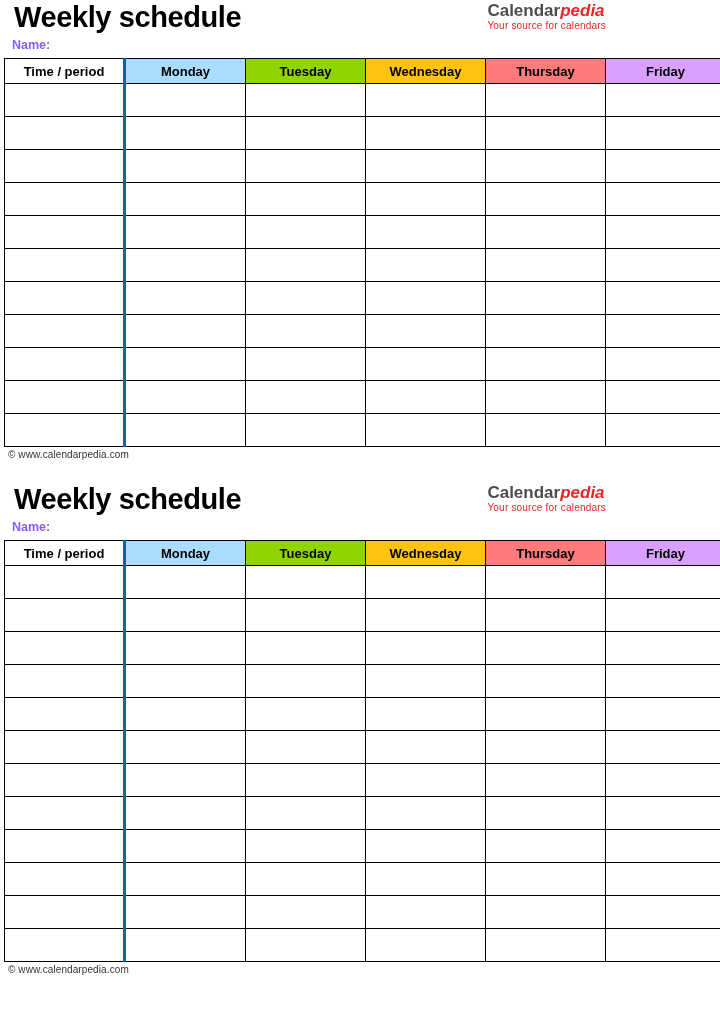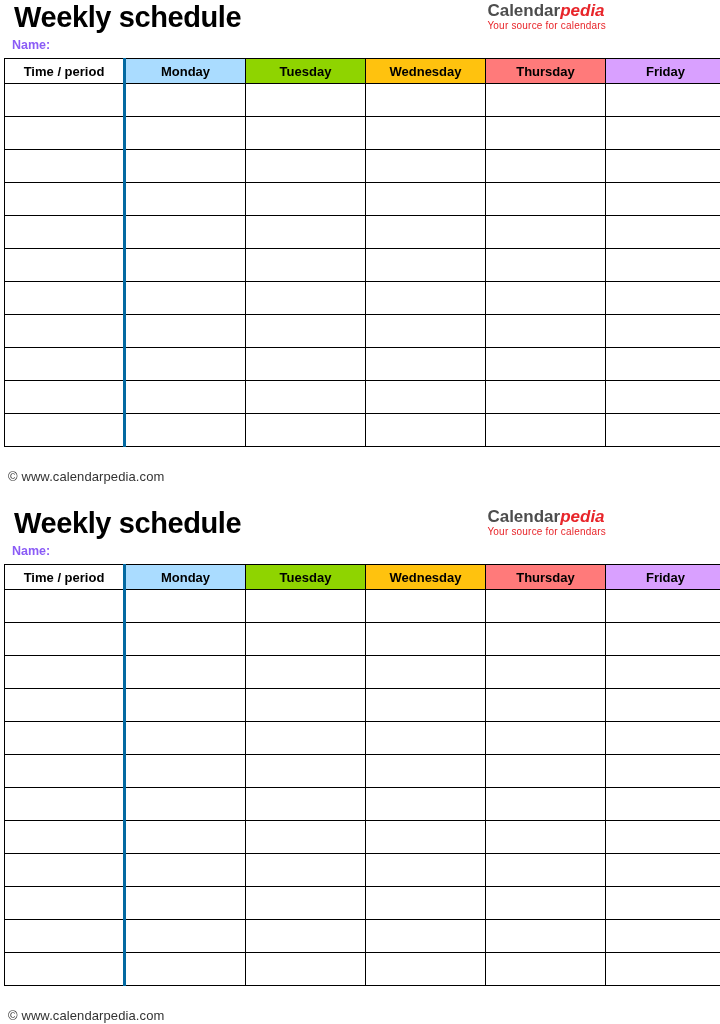--- a/index.html
+++ b/index.html
@@ -94,26 +94,25 @@
   }
   
   table.schedule th.col-time,
   table.schedule td.col-time {
     border-right: 3px solid #0369a1;
   }
   .col-time { width: 118px; }
   .col-day { width: 119px; }
 
   .footer-note {
-    font-size: 13px;
+    font-size: 10px;
     color: #333333;
     padding-left: 4px;
     padding-top: 2px;
     letter-spacing: 0.1px;
-    margin-top: 20px;
   }
 </style>
 </head>
 <body>
 
 <div class="page first">
   <div class="header-row">
     <h1 class="doc-title">Weekly schedule</h1>
     <div class="brand">
       <div class="brand-line1"><span>Calendar</span><span class="pedia">pedia</span></div>

